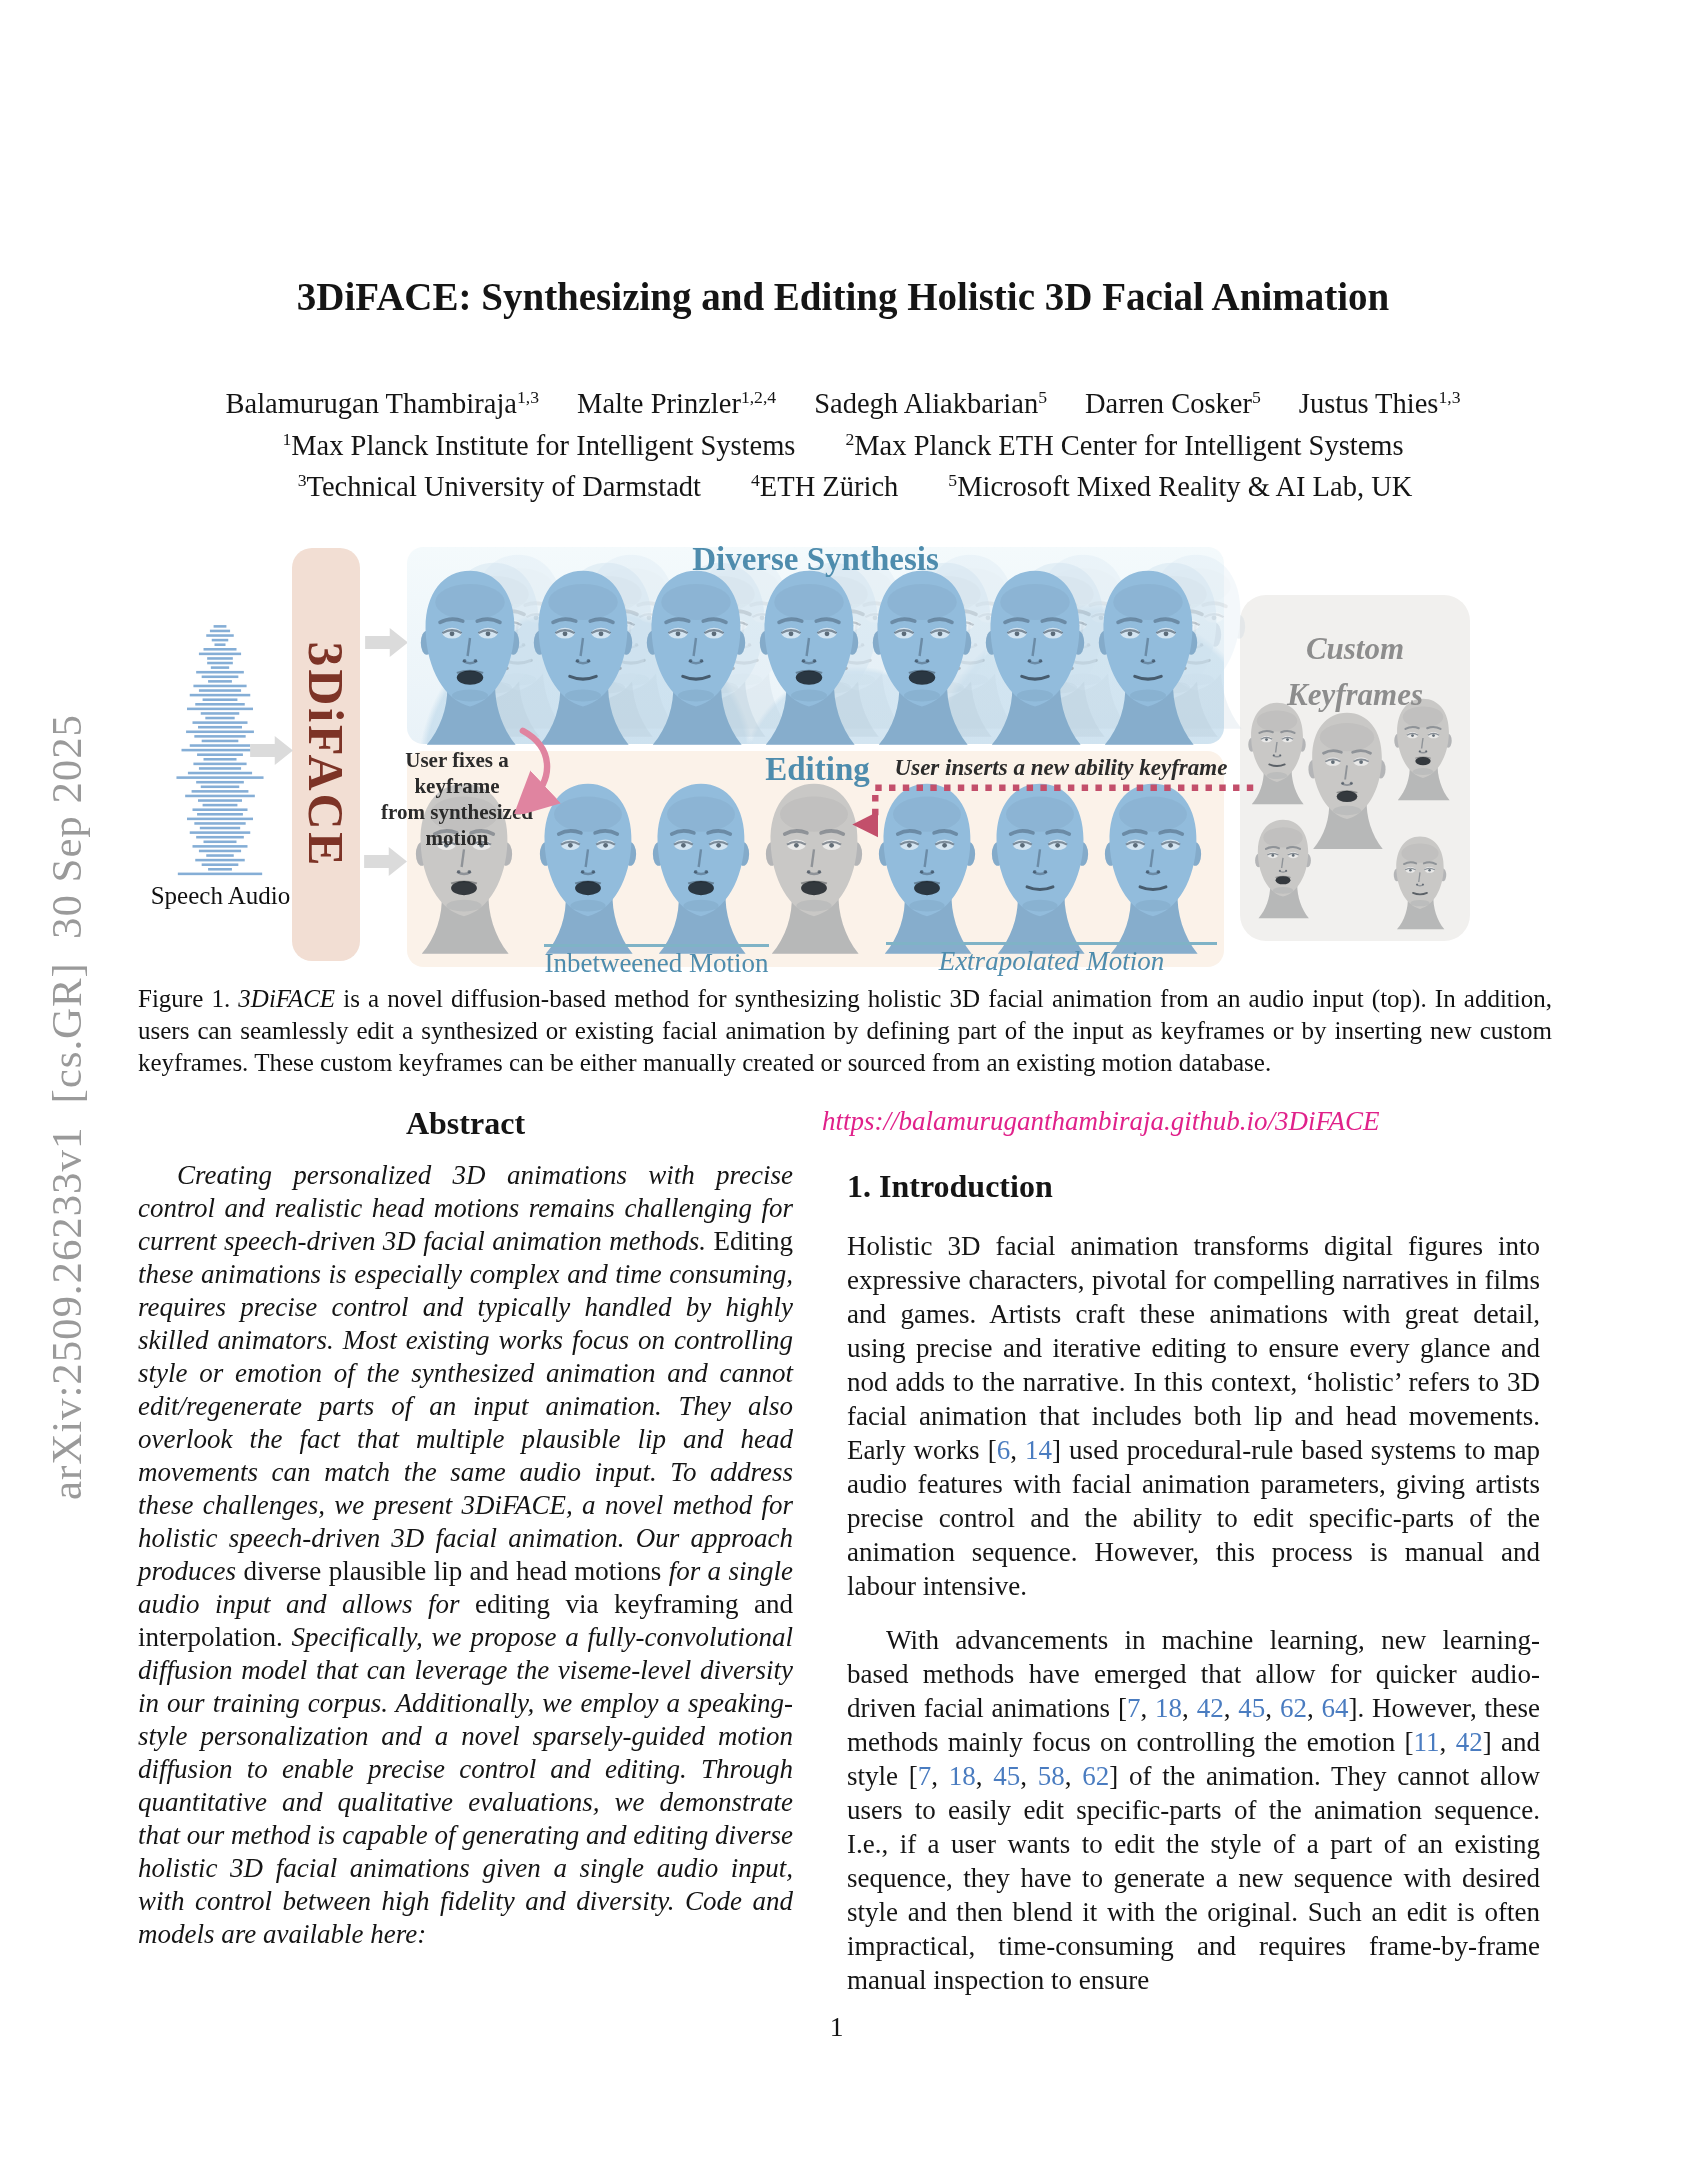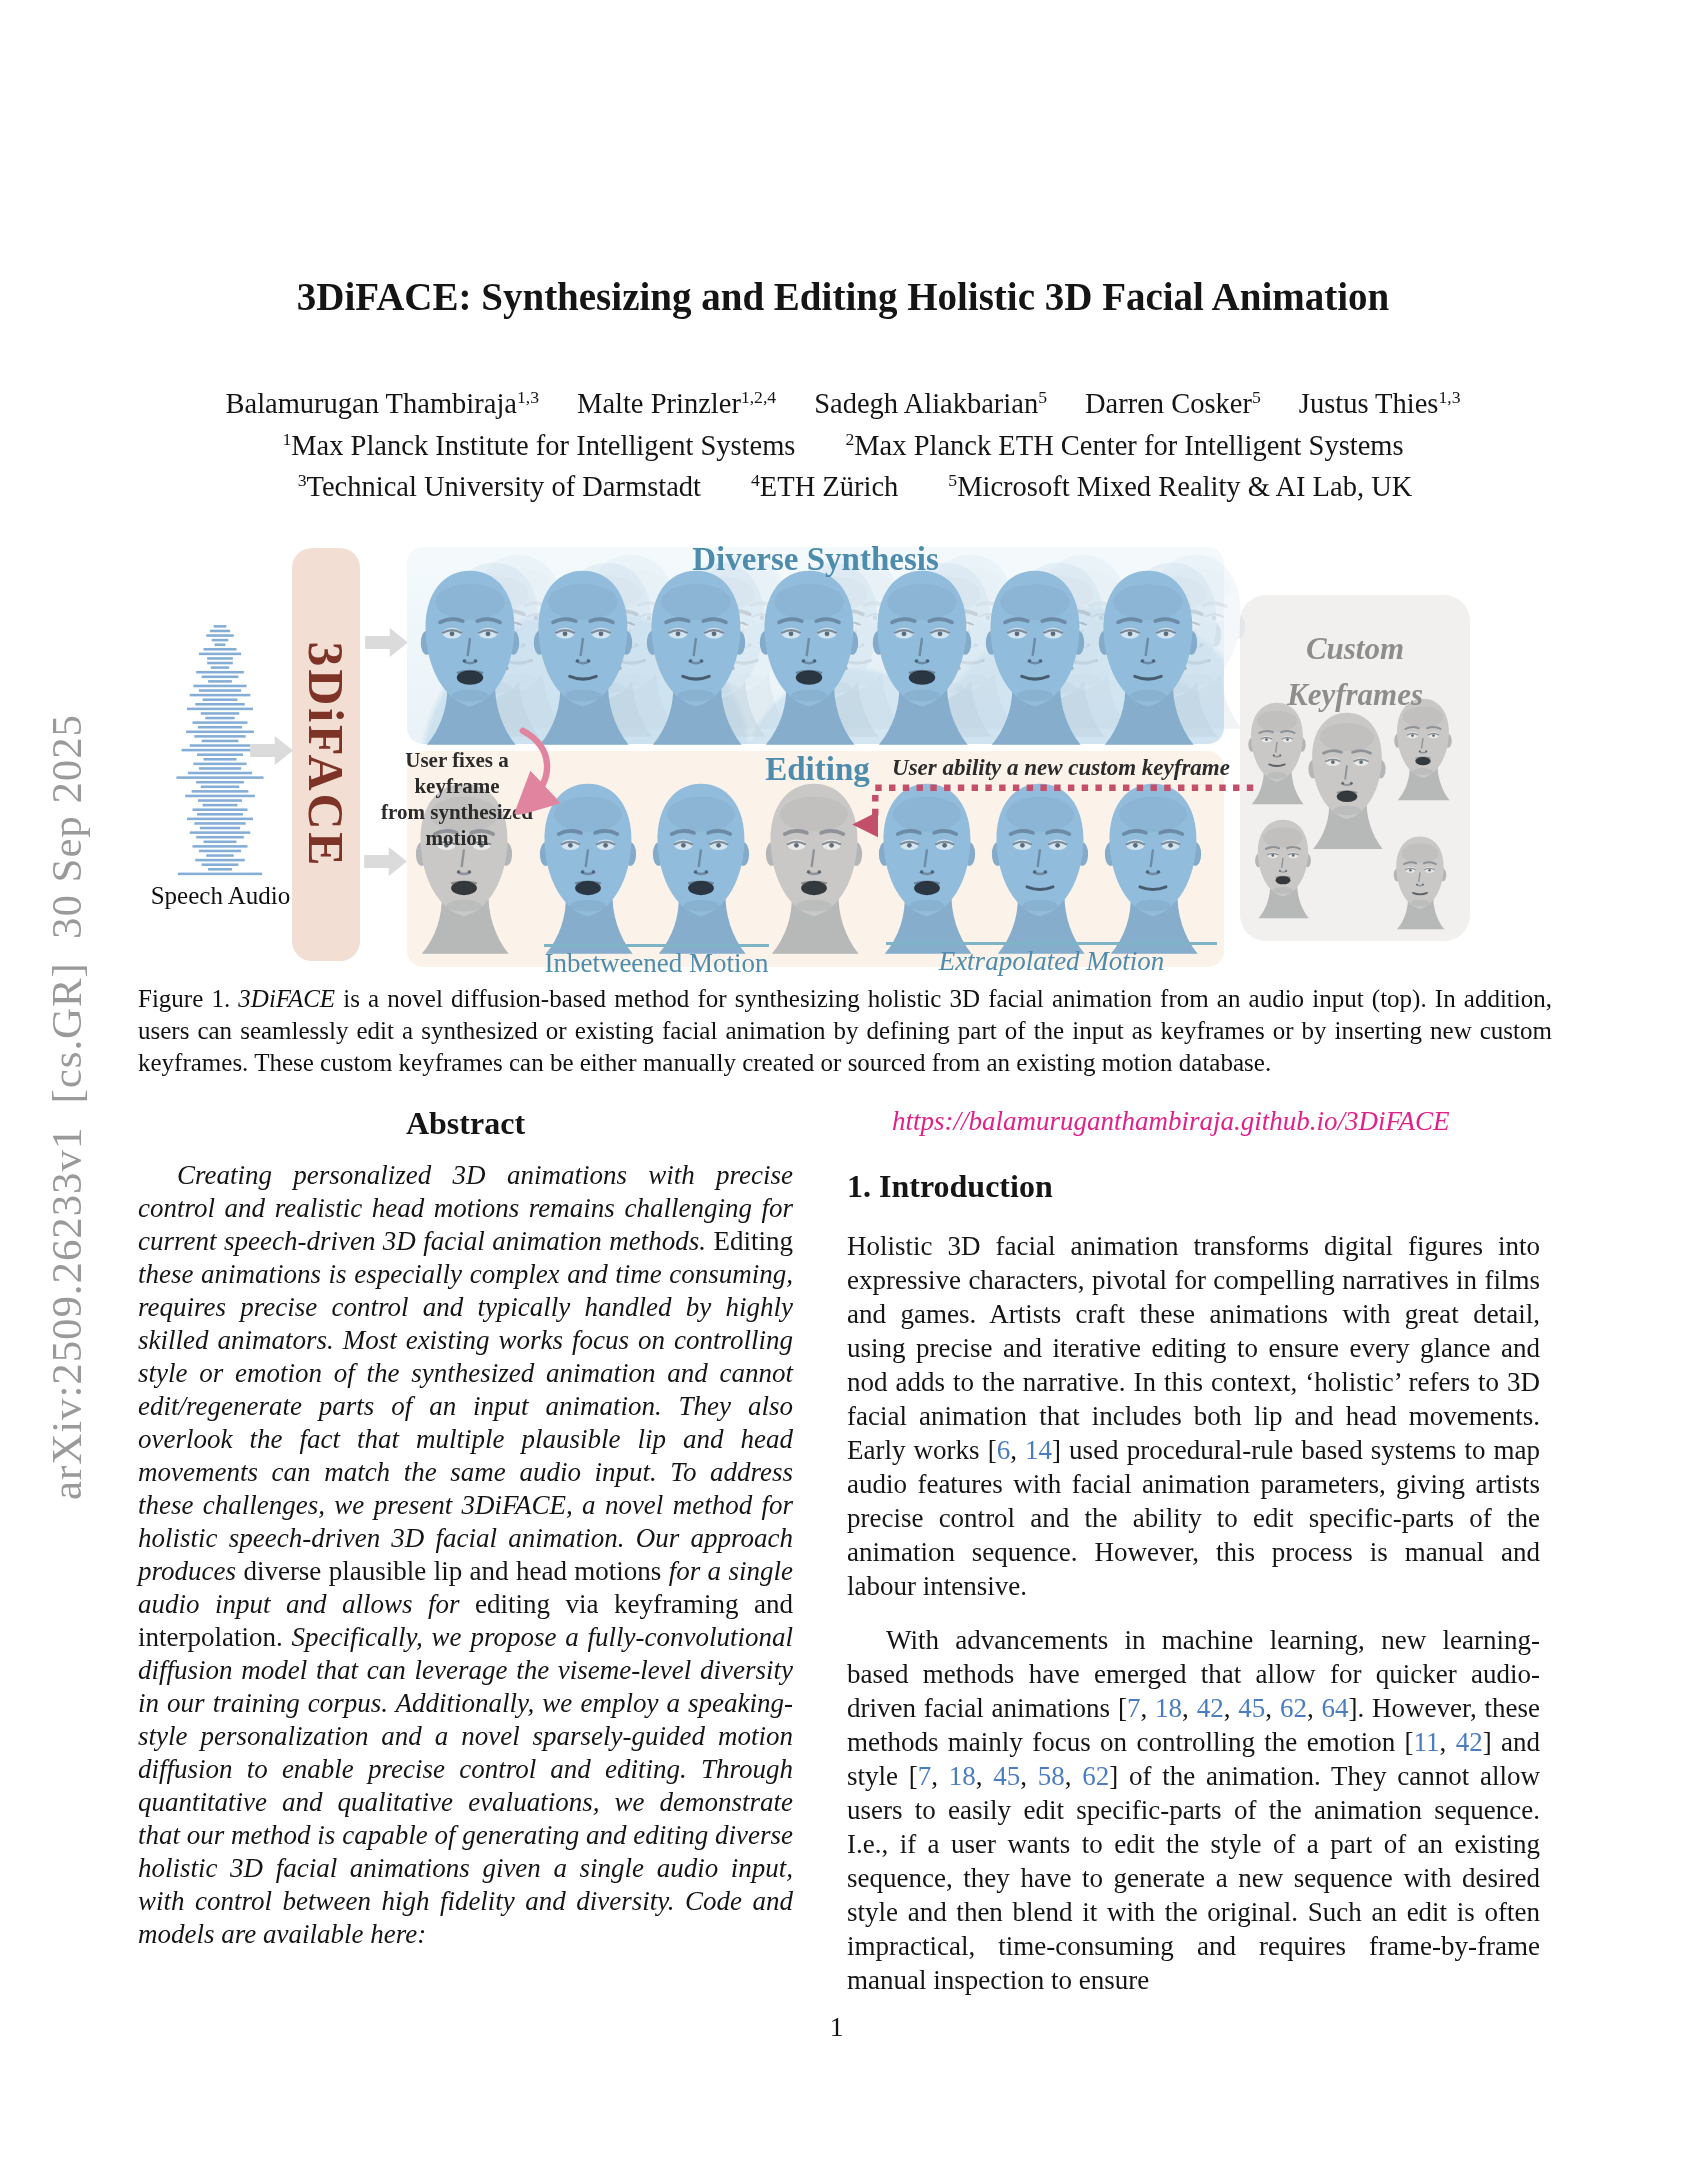--- a/index.html
+++ b/index.html
@@ -68,21 +68,21 @@
   .caption{position:absolute;left:138px;top:983px;width:1414px;font-size:25px;line-height:32px;
            text-align:justify;color:#111;}
   .it{font-style:italic;} .rm{font-style:normal;}
   .cite{color:var(--cite-blue);}
 
   .abstract-heading{position:absolute;left:138px;top:1105px;width:655px;text-align:center;
                     font-size:32px;font-weight:bold;}
   .abstract-body{position:absolute;left:138px;top:1159px;width:655px;font-size:27px;line-height:33px;
                  text-align:justify;font-style:italic;text-indent:39px;}
 
-  .url{position:absolute;left:892px;top:1106px;width:693px;font-size:27px;font-style:italic;
+  .url{position:absolute;left:822px;top:1106px;width:693px;font-size:27px;font-style:italic;
        color:var(--url-pink);cursor:pointer;}
   .intro-heading{position:absolute;left:847px;top:1168px;width:693px;font-size:32px;font-weight:bold;}
   .intro-body{position:absolute;left:847px;top:1229px;width:693px;font-size:27px;line-height:34px;
               text-align:justify;}
   .intro-body p{margin:0;}
   .intro-body p.indent{text-indent:39px;margin-top:20px;}
 
   .pageno{position:absolute;top:2011px;left:0;width:1673px;text-align:center;font-size:27.5px;}
 </style>
 </head>
@@ -330,21 +330,21 @@
     <svg class="head gray" style="left:1388px;top:306px;" width="64" height="96" viewBox="0 0 100 150">
         <use href="#head-closed"></use>
       </svg>
 
     <div class="fig-label ds-label abs" style="top:13px;">Diverse Synthesis</div>
     <div class="fig-label edit-label abs" style="top:223px;">Editing</div>
     <div class="fig-label user-fixes abs" style="top:219px;">
       <span>User fixes a keyframe</span><br>
       <span>from synthesized motion</span>
     </div>
-    <div class="fig-label user-inserts abs" style="top:227px;">User ability a new custom keyframe</div>
+    <div class="fig-label user-inserts abs" style="top:227px;">User inserts a new ability keyframe</div>
     <div class="fig-label inb-rule abs" style="top:416px;"></div>
     <div class="fig-label inb-label abs" style="top:420px;">Inbetweened Motion</div>
     <div class="fig-label ext-rule abs" style="top:414px;"></div>
     <div class="fig-label ext-label abs" style="top:418px;">Extrapolated Motion</div>
     <div class="fig-label ck-label abs" style="top:98px;">
       <span>Custom</span><br>
       <span>Keyframes</span>
     </div>
 
     <svg class="abs" style="left:500px;top:199px;" width="64" height="87" viewBox="0 0 70 95">

